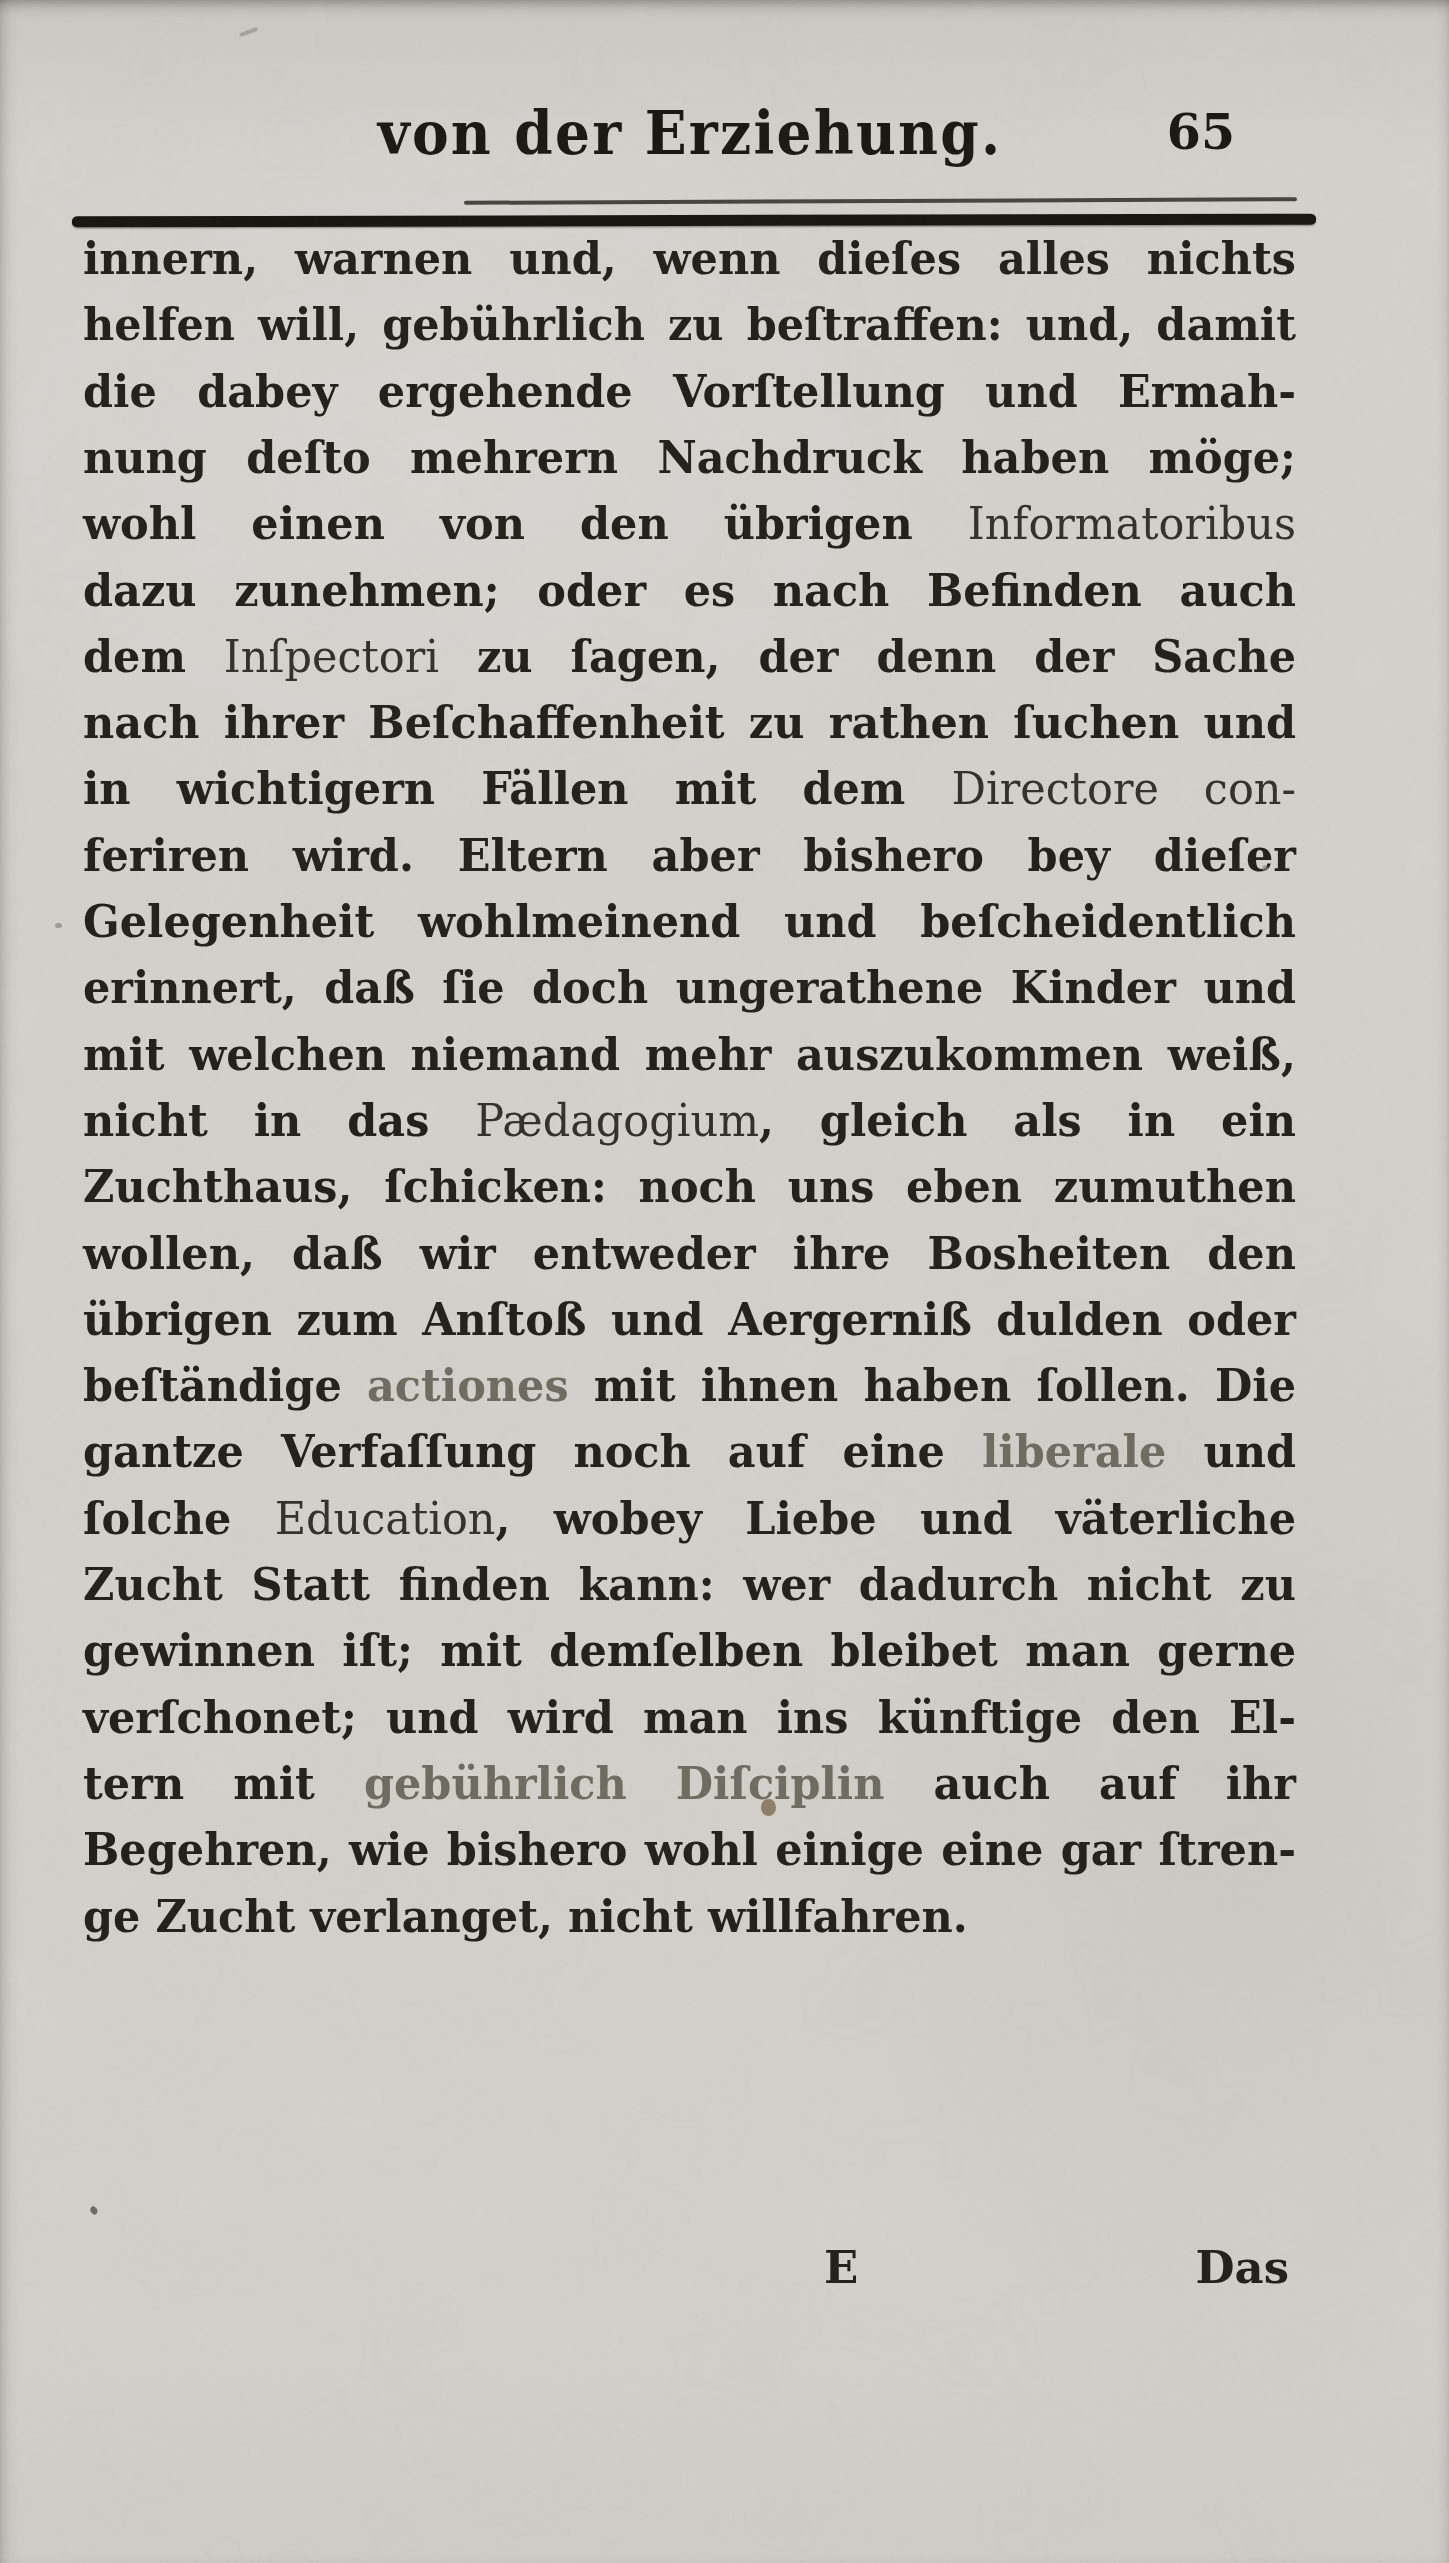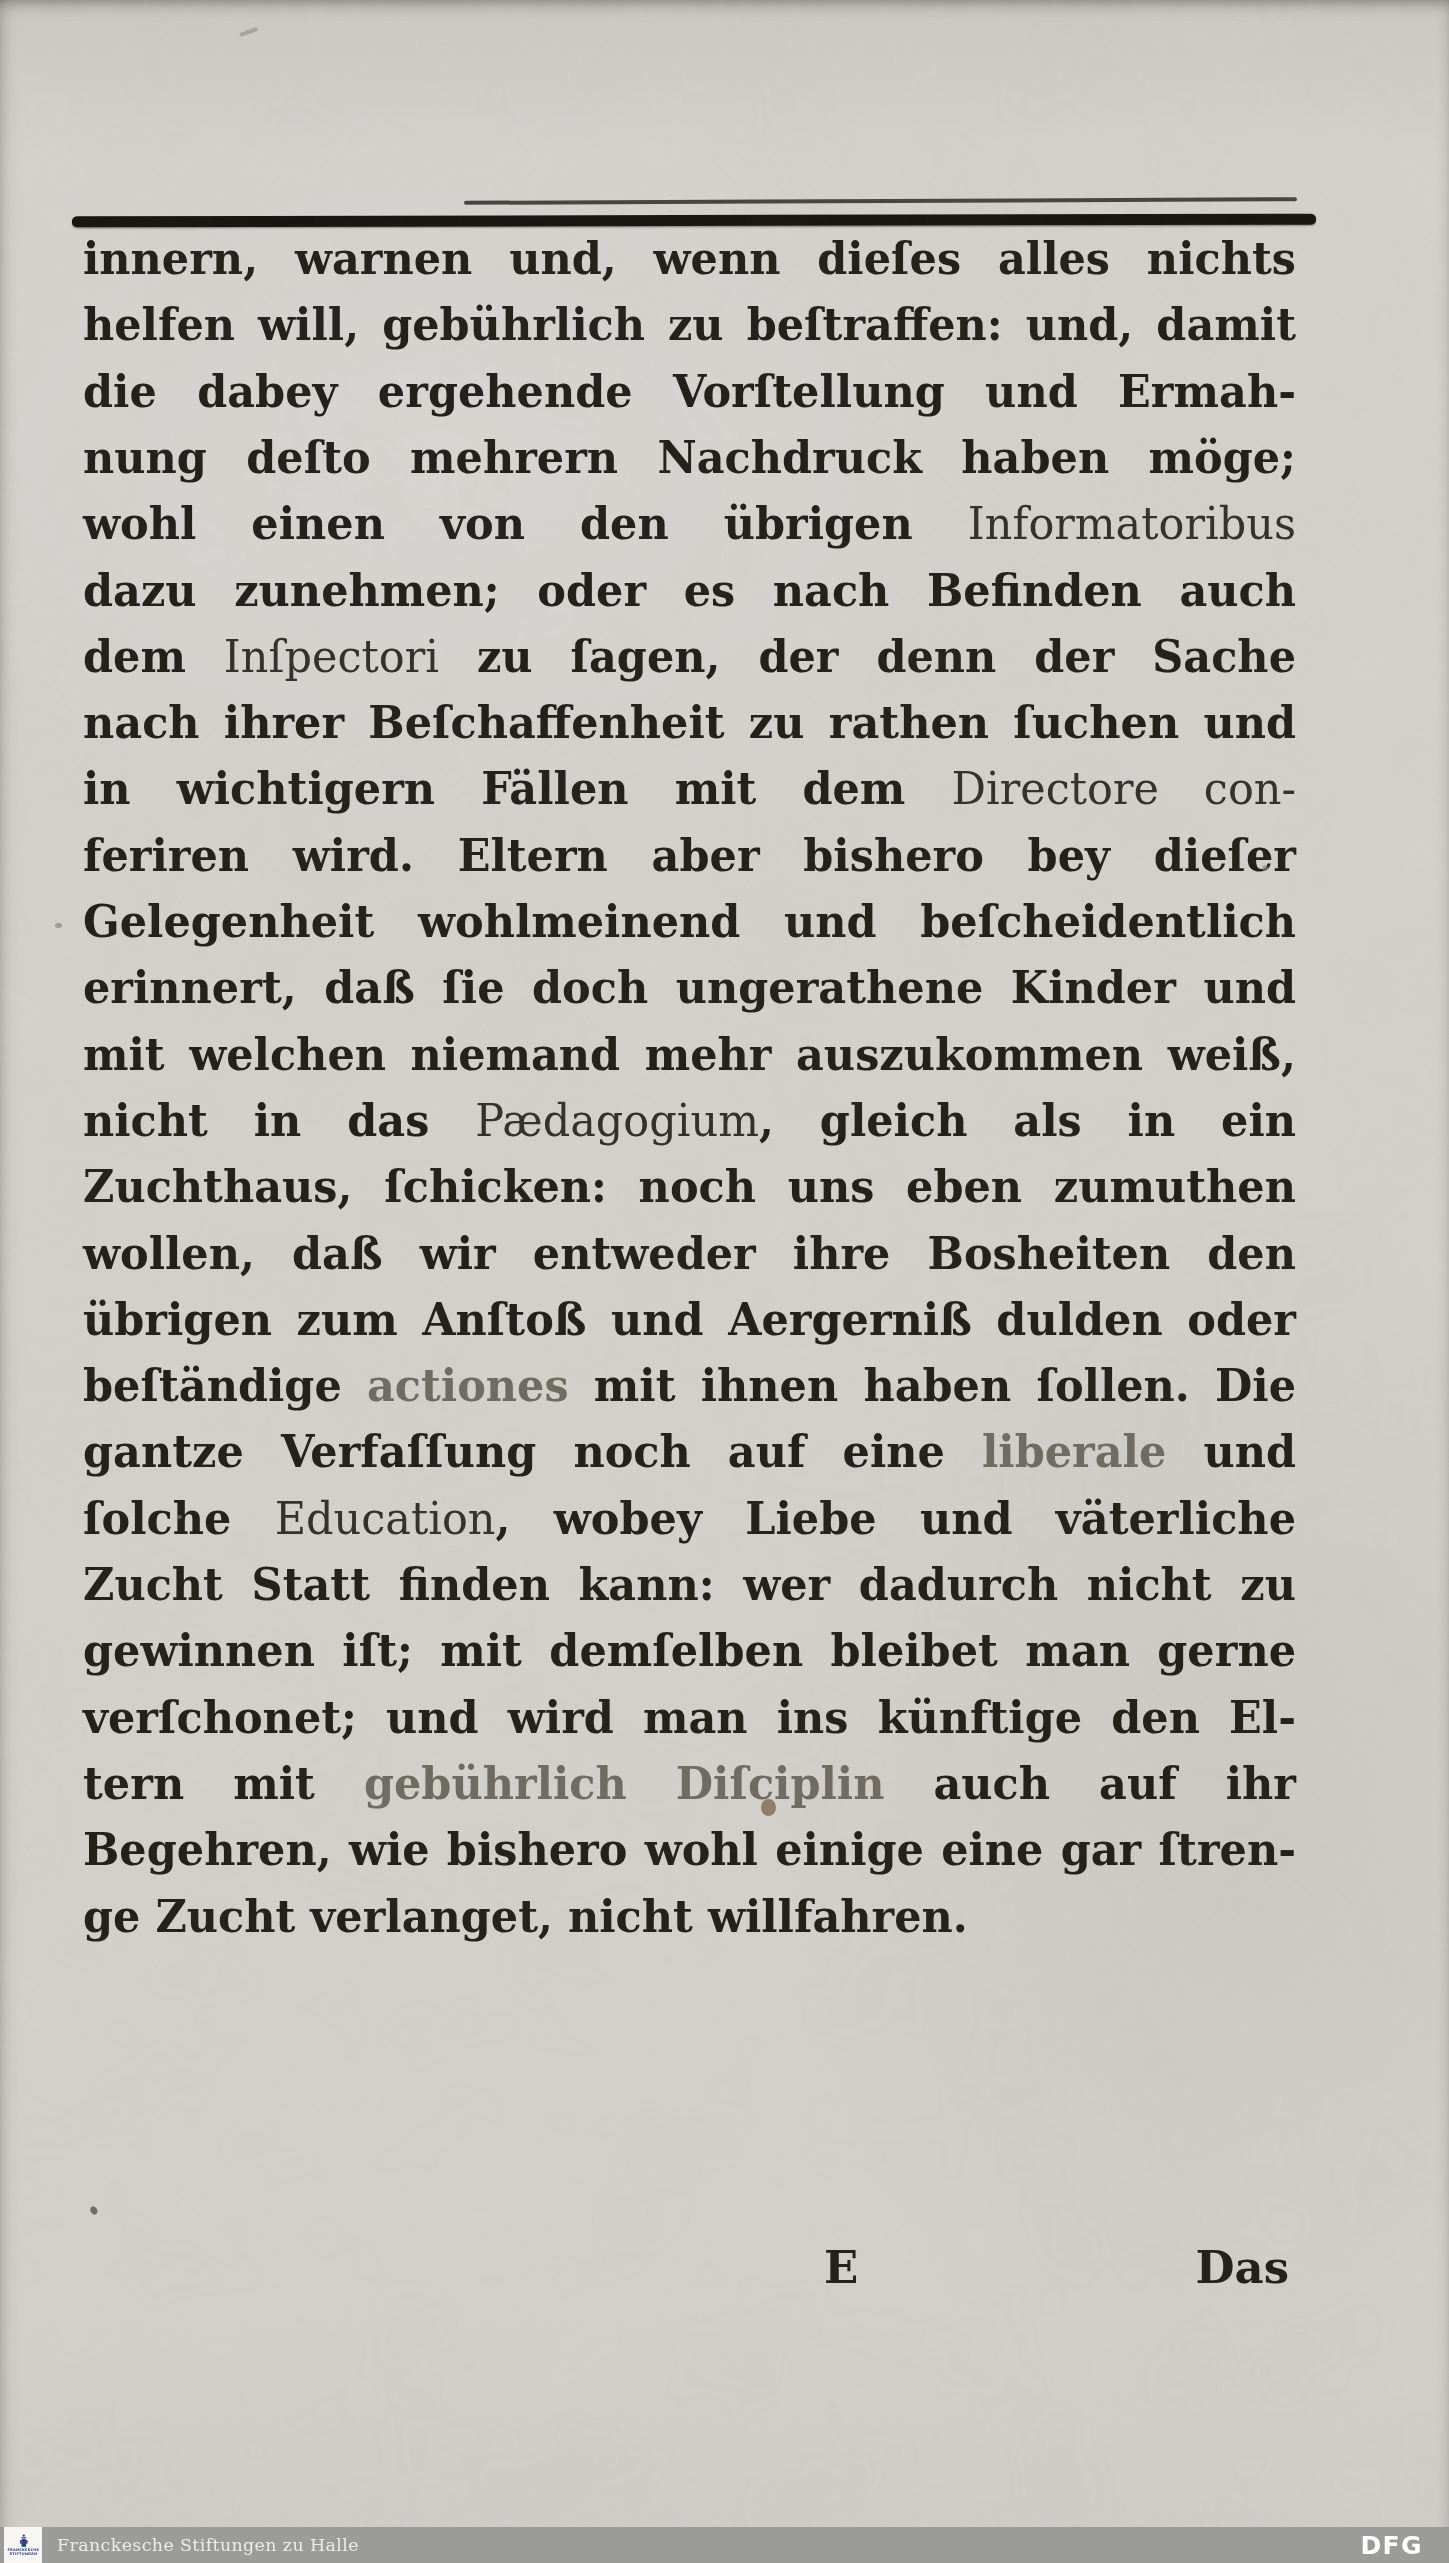--- a/index.html
+++ b/index.html
@@ -69,20 +69,24 @@
     position:absolute; right:26px; top:50%; transform:translateY(-50%);
     font-family:"DejaVu Sans", sans-serif; font-weight:bold; font-size:25px;
     color:#ffffff; letter-spacing:1.4px;
   }
 </style>
 </head>
 <body>
 
 <div class="page">
 
+  <div class="header-row">
+    <div class="header-title">von der Erziehung.</div>
+    <div class="page-num">65</div>
+  </div>
 
   <div class="rule-thin"></div>
   <div class="rule-thick"></div>
 
   <div class="body-text">
       <div class="line"><span class="fraktur">innern, warnen und, wenn dieſes alles nichts</span></div>
       <div class="line"><span class="fraktur">helfen will, gebührlich zu beſtraffen: und, damit</span></div>
       <div class="line"><span class="fraktur">die dabey ergehende Vorſtellung und Ermah-</span></div>
       <div class="line"><span class="fraktur">nung deſto mehrern Nachdruck haben möge;</span></div>
       <div class="line"><span class="fraktur">wohl einen von den übrigen </span><span class="antiqua">Informatoribus</span></div>
@@ -127,34 +131,15 @@
         <feColorMatrix type="matrix" values="0 0 0 0 0.32  0 0 0 0 0.30  0 0 0 0 0.27  0 0 0 0.5 0"></feColorMatrix>
       </filter>
     <filter id="mottle">
         <feTurbulence type="fractalNoise" baseFrequency="0.006" numOctaves="3" seed="11"></feTurbulence>
         <feColorMatrix type="matrix" values="0 0 0 0 0.35  0 0 0 0 0.33  0 0 0 0 0.29  0 0 0 0.6 0"></feColorMatrix>
       </filter>
     <rect width="2000" height="3537" filter="url(#fineGrain)" opacity="0.10"></rect>
     <rect width="2000" height="3537" filter="url(#mottle)" opacity="0.07"></rect>
   </svg>
 
-  <div class="footer-bar">
-    <div class="logo-box">
-      <svg width="11.6" height="13" viewBox="0 0 16 18">
-        <g fill="#2e3f80">
-          <circle cx="8" cy="2.2" r="1.6"></circle>
-          <path d="M4 4.5 L12 4.5 L11 6 L5 6 Z"></path>
-          <path d="M6.2 6.5 h3.6 l1.4 2.2 v8.8 h-6.4 v-8.8 Z"></path>
-          <rect x="2.8" y="8.2" width="2" height="5.2"></rect>
-          <rect x="11.2" y="8.2" width="2" height="5.2"></rect>
-        </g>
-      </svg>
-      <div class="logo-caption">
-        <div>FRANCKESCHE</div>
-        <div>STIFTUNGEN</div>
-      </div>
-    </div>
-    <div class="institution">Franckesche Stiftungen zu Halle</div>
-    <div class="dfg">DFG</div>
-  </div>
 
 </div>
 
 
 </body></html>

